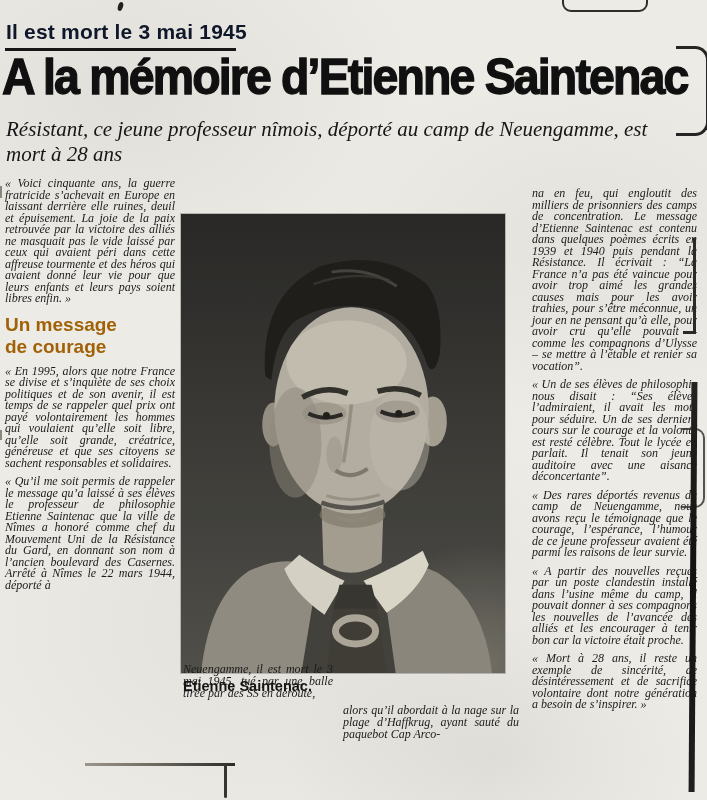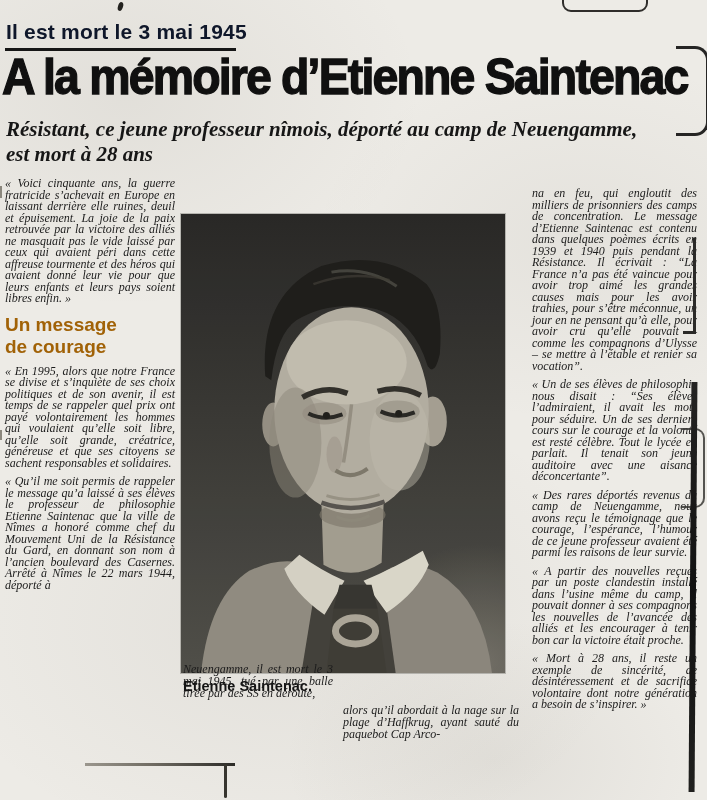--- a/index.html
+++ b/index.html
@@ -25,21 +25,21 @@
   .kicker-rule{left:5px; top:48px; width:231px; height:3px; background:#161616;}
   .headline{
     left:2px; top:51px; width:760px;
     font-family:"Liberation Sans", sans-serif;
     font-weight:bold; font-size:50px; letter-spacing:-2px; line-height:1.05;
     color:#101010; -webkit-text-stroke:1.3px #101010;
     transform:scaleX(0.93); transform-origin:left center; white-space:nowrap;
   }
   .subtitle{
     left:6px; top:117px; width:648px;
-    font-style:italic; font-weight:bold; font-size:21px; line-height:1.18; color:#161616;
+    font-style:italic; font-weight:normal; font-size:21px; line-height:1.18; color:#161616;
   }
 
   
   .col{font-size:12px; line-height:11.5px; text-align:justify; overflow-wrap:break-word;}
   .col p{margin:0 0 7px 0;}
   .col p.q, .col p.it{font-style:italic;}
   .col-left{left:5px; top:178px; width:170px;}
   .col-right{left:532px; top:188px; width:165px;}
   .subhead{
     font-family:"Liberation Sans", sans-serif; font-style:normal;

